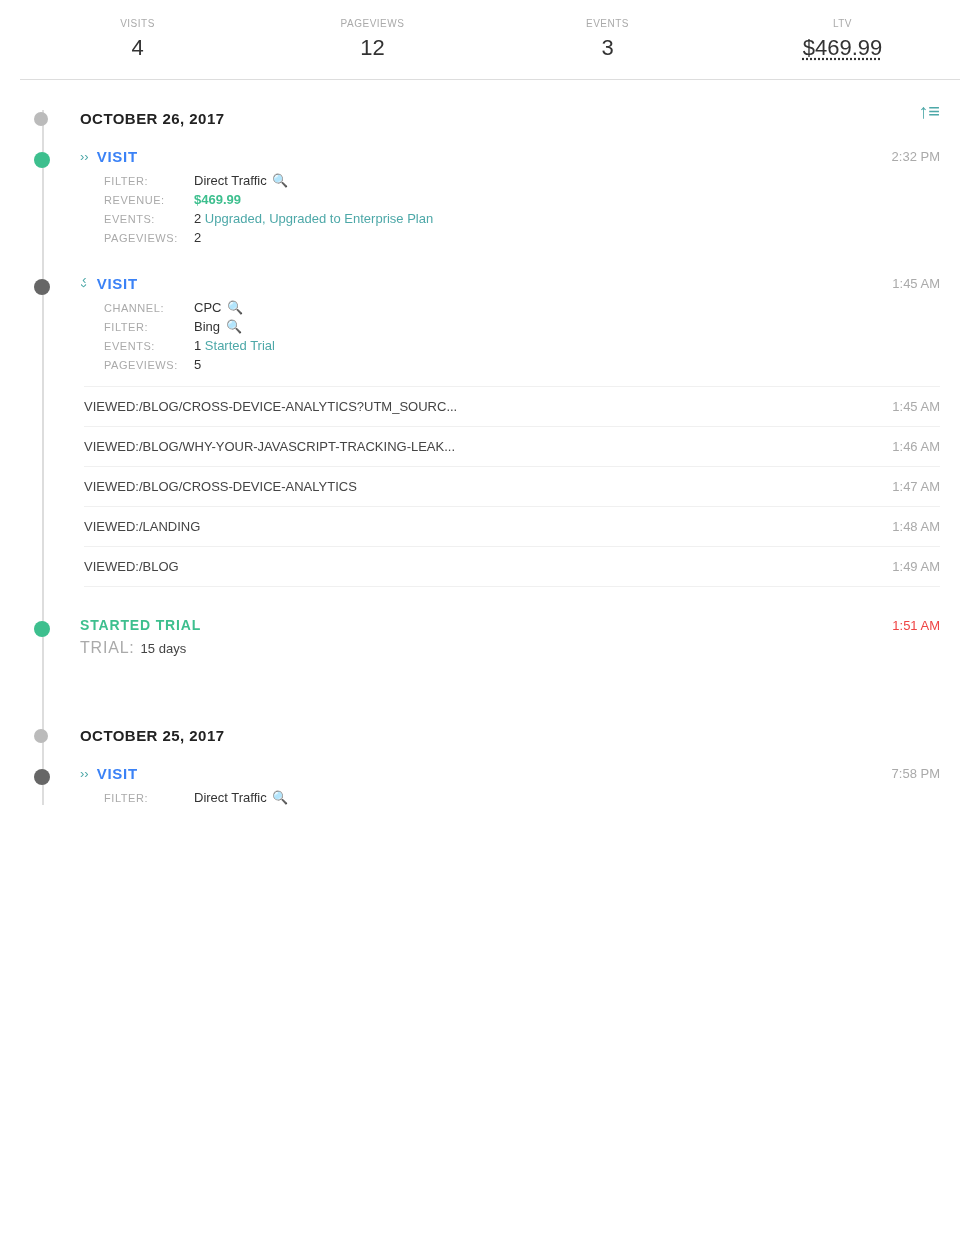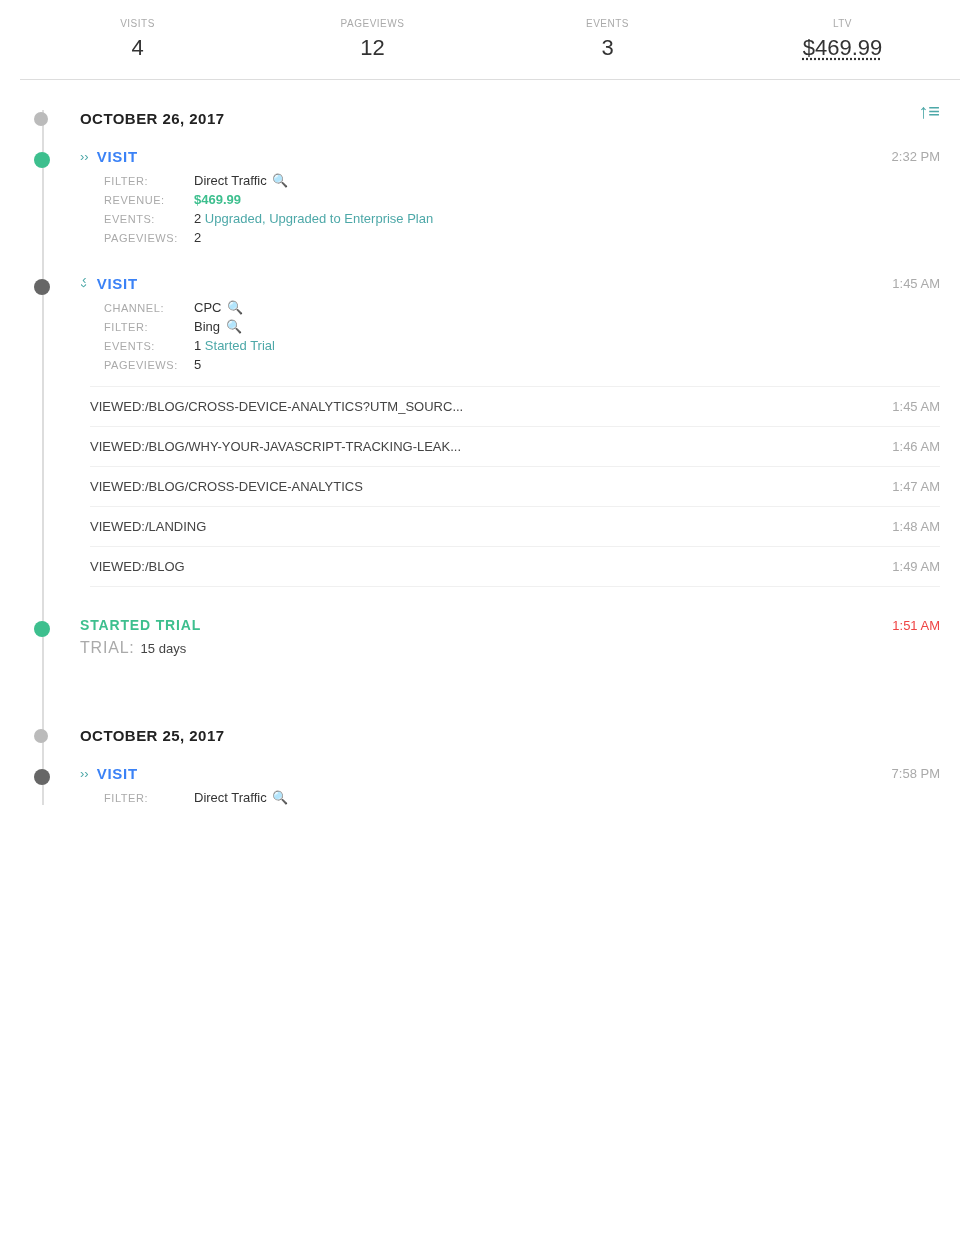--- a/index.html
+++ b/index.html
@@ -183,21 +183,21 @@
     
     .viewed-row {
       position: relative;
       display: flex;
       justify-content: space-between;
       align-items: center;
       padding: 12px 0 12px 0;
       border-top: 1px solid #f0f0f0;
       font-size: 13px;
       color: #444;
-      margin-left: 10px;
+      margin-left: 4px;
     }
     .viewed-row:last-child {
       border-bottom: 1px solid #f0f0f0;
       align-items: flex-end;
     }
     .viewed-path {
       font-size: 13px;
       color: #444;
       text-transform: uppercase;
     }

